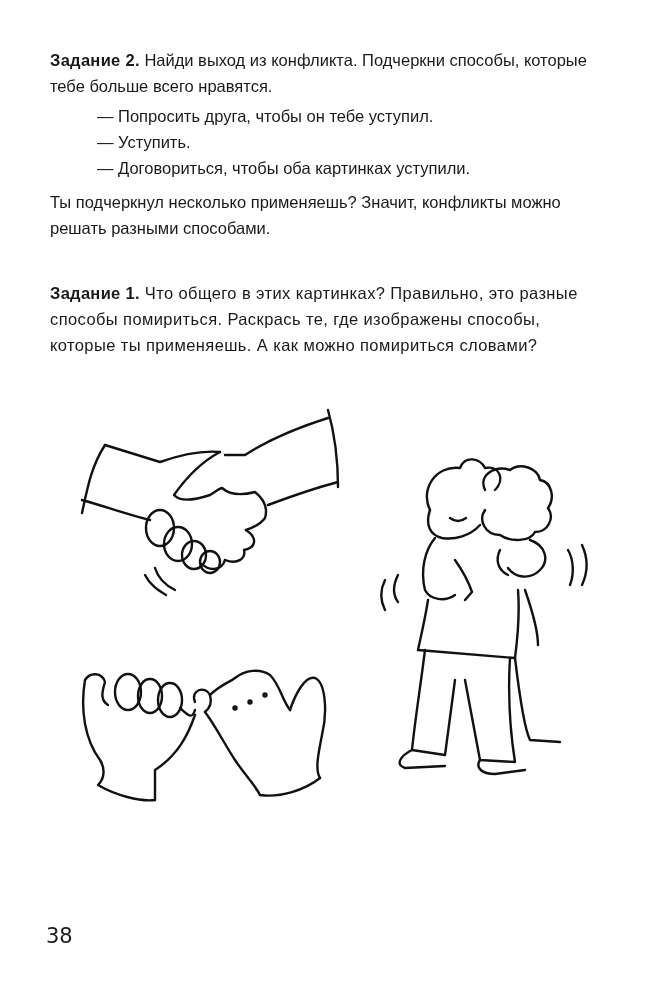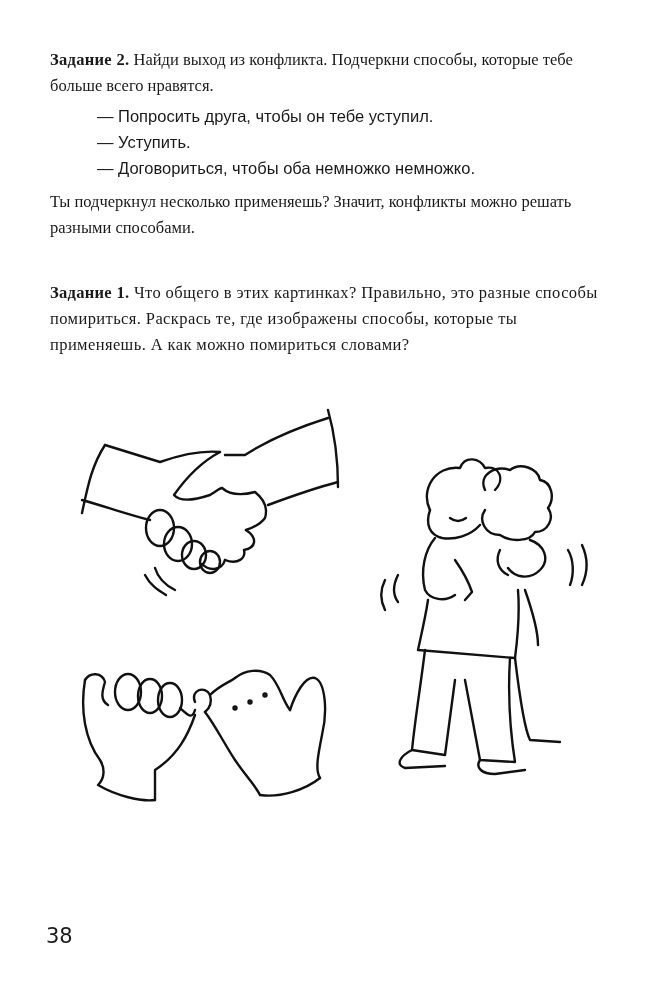--- a/index.html
+++ b/index.html
@@ -1,18 +1,18 @@
 <!DOCTYPE html>
 <html><head>
 <meta charset="utf-8">
 <style>
   html, body { margin: 0; padding: 0; background: #ffffff; }
   body { width: 663px; height: 1000px; position: relative; overflow: hidden;
          font-family: "Liberation Sans", sans-serif; color: #1a1a1a; }
-  .para { position: absolute; left: 50px; width: 560px; font-size: 16.5px; line-height: 26px; font-family: Liberation Serif, serif; }
+  .para { position: absolute; left: 50px; width: 560px; font-size: 16.5px; line-height: 26px; }
   .task-label { font-weight: bold; letter-spacing: 0.3px; }
   #task2 { top: 47px; }
   .opts { position: absolute; left: 97px; top: 103px; font-size: 16.5px; line-height: 26px; }
   .opt { display: block; }
   #summary { top: 189px; }
   #task3 { top: 280px; letter-spacing: 0.4px; }
   .page-num { position: absolute; left: 46px; top: 924px; font-size: 21px;
               font-family: "DejaVu Sans", sans-serif; }
   svg.ill { position: absolute; overflow: visible; }
   svg.ill * { fill: none; stroke: #111; stroke-width: 2.4; stroke-linecap: round; stroke-linejoin: round; }
@@ -20,21 +20,21 @@
 </head>
 <body>
 
 <div class="para" id="task2">
   <span class="task-label">Задание 2.</span><span> Найди выход из конфликта. Подчеркни способы, которые тебе больше всего нравятся.</span>
 </div>
 
 <div class="opts">
   <span class="opt">— Попросить друга, чтобы он тебе уступил.</span>
   <span class="opt">— Уступить.</span>
-  <span class="opt">— Договориться, чтобы оба немножко немножко.</span>
+  <span class="opt">— Договориться, чтобы оба картинках уступили.</span>
 </div>
 
 <div class="para" id="summary">Ты подчеркнул несколько применяешь? Значит, конфликты можно решать разными способами.</div>
 
 <div class="para" id="task3">
   <span class="task-label">Задание 1.</span><span> Что общего в этих картинках? Правильно, это разные способы помириться. Раскрась те, где изображены способы, которые ты применяешь. А как можно помириться словами?</span>
 </div>
 
 <svg class="ill" style="left:70px;top:400px" width="300" height="200" viewBox="0 0 300 200">
   <path d="M12 113 C 18 85, 22 65, 35 45"></path>

